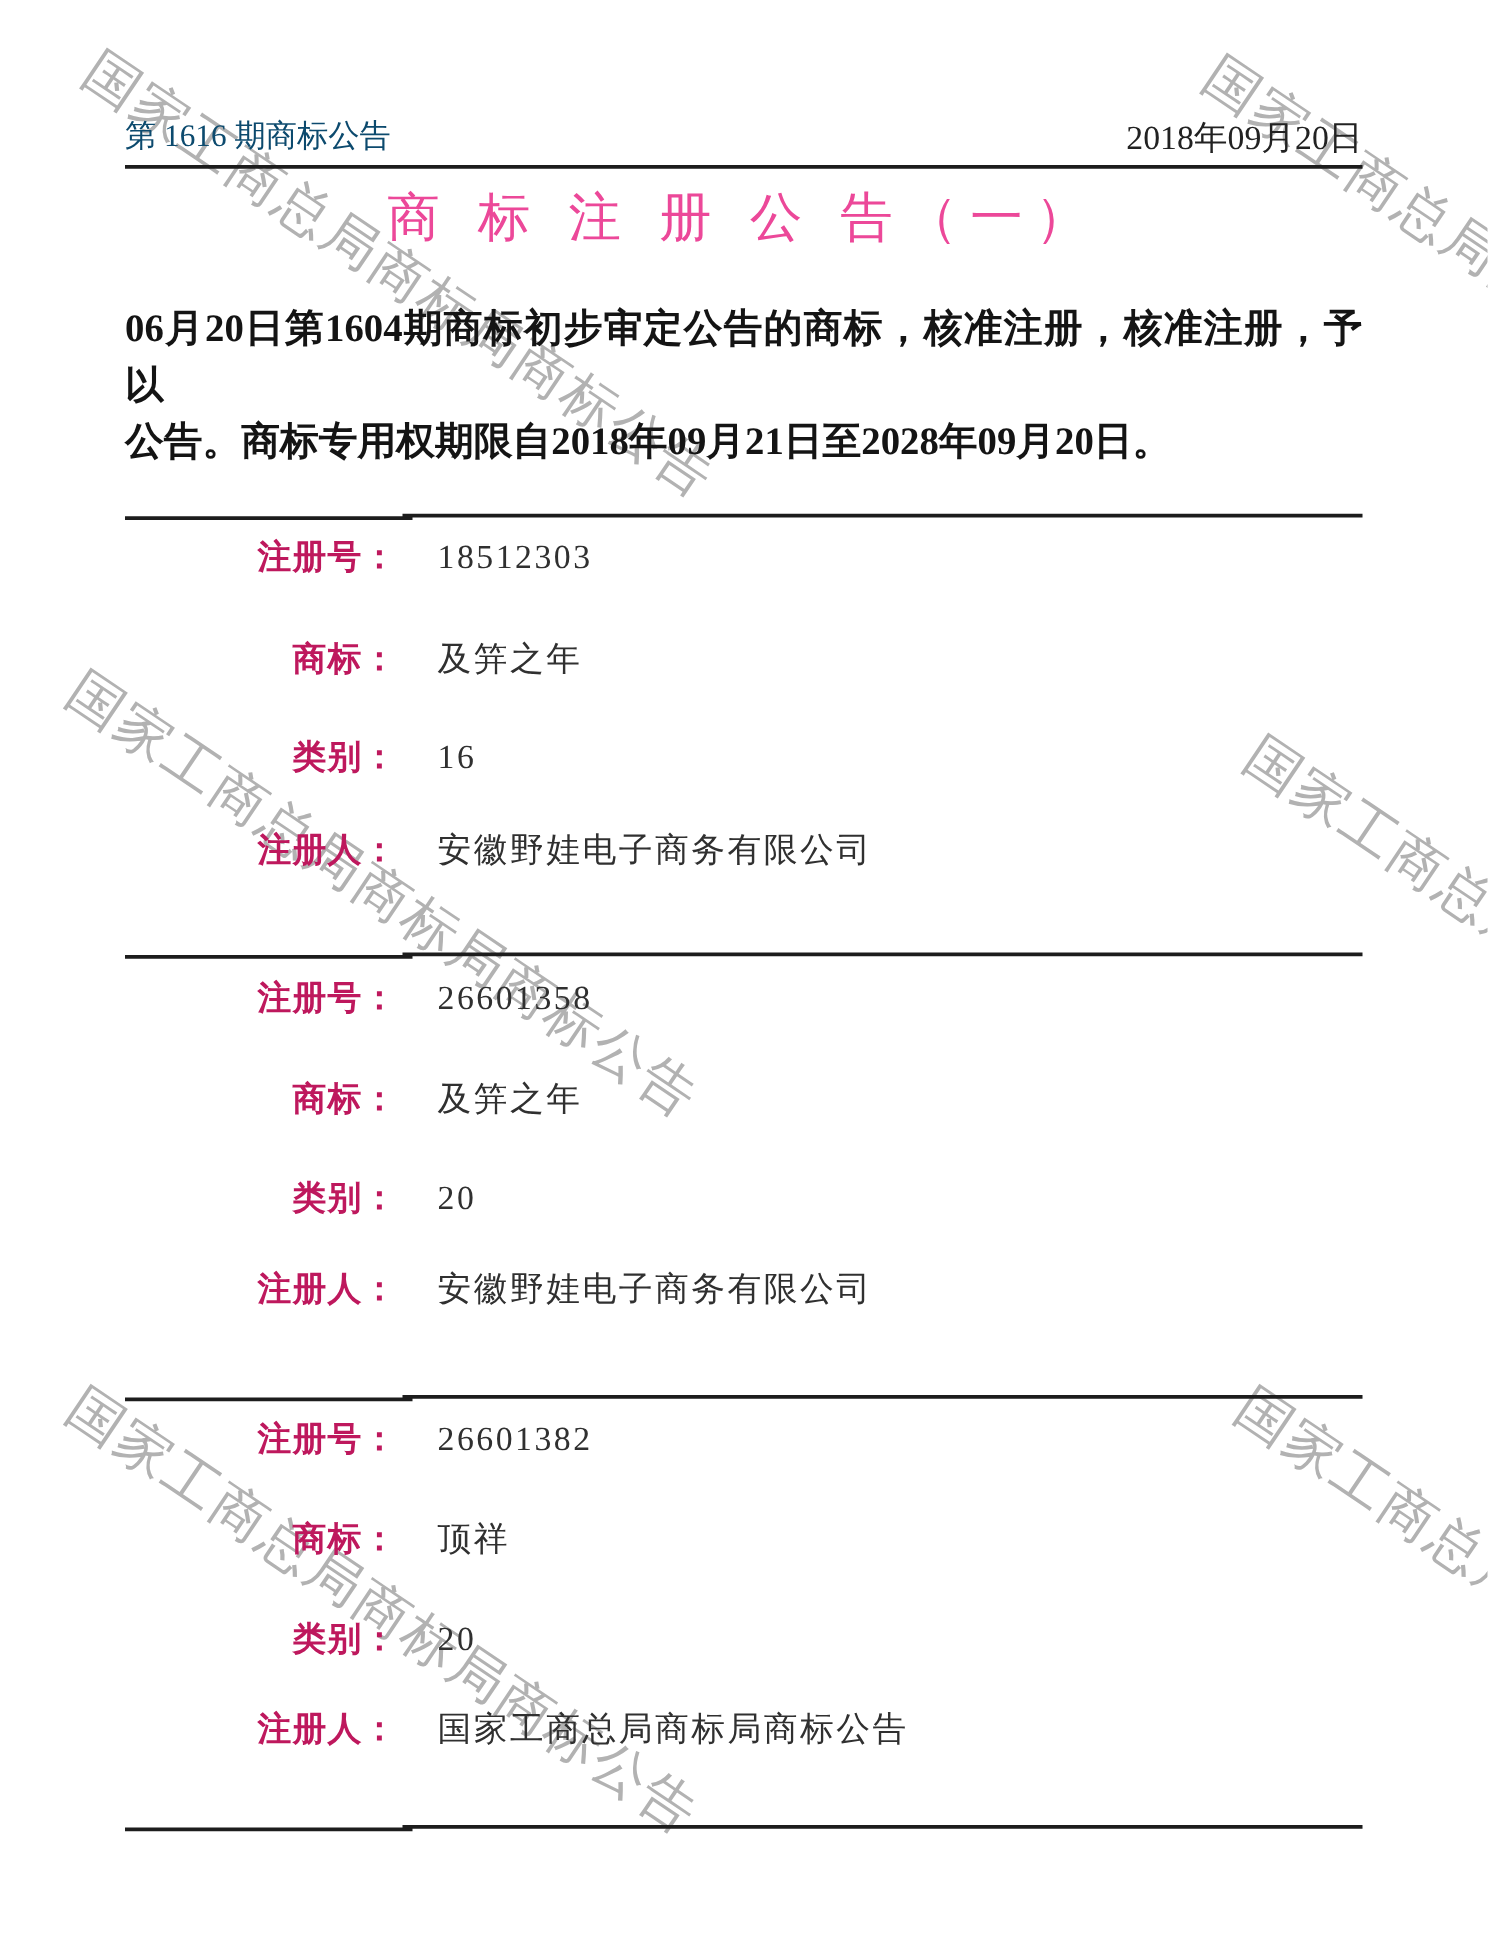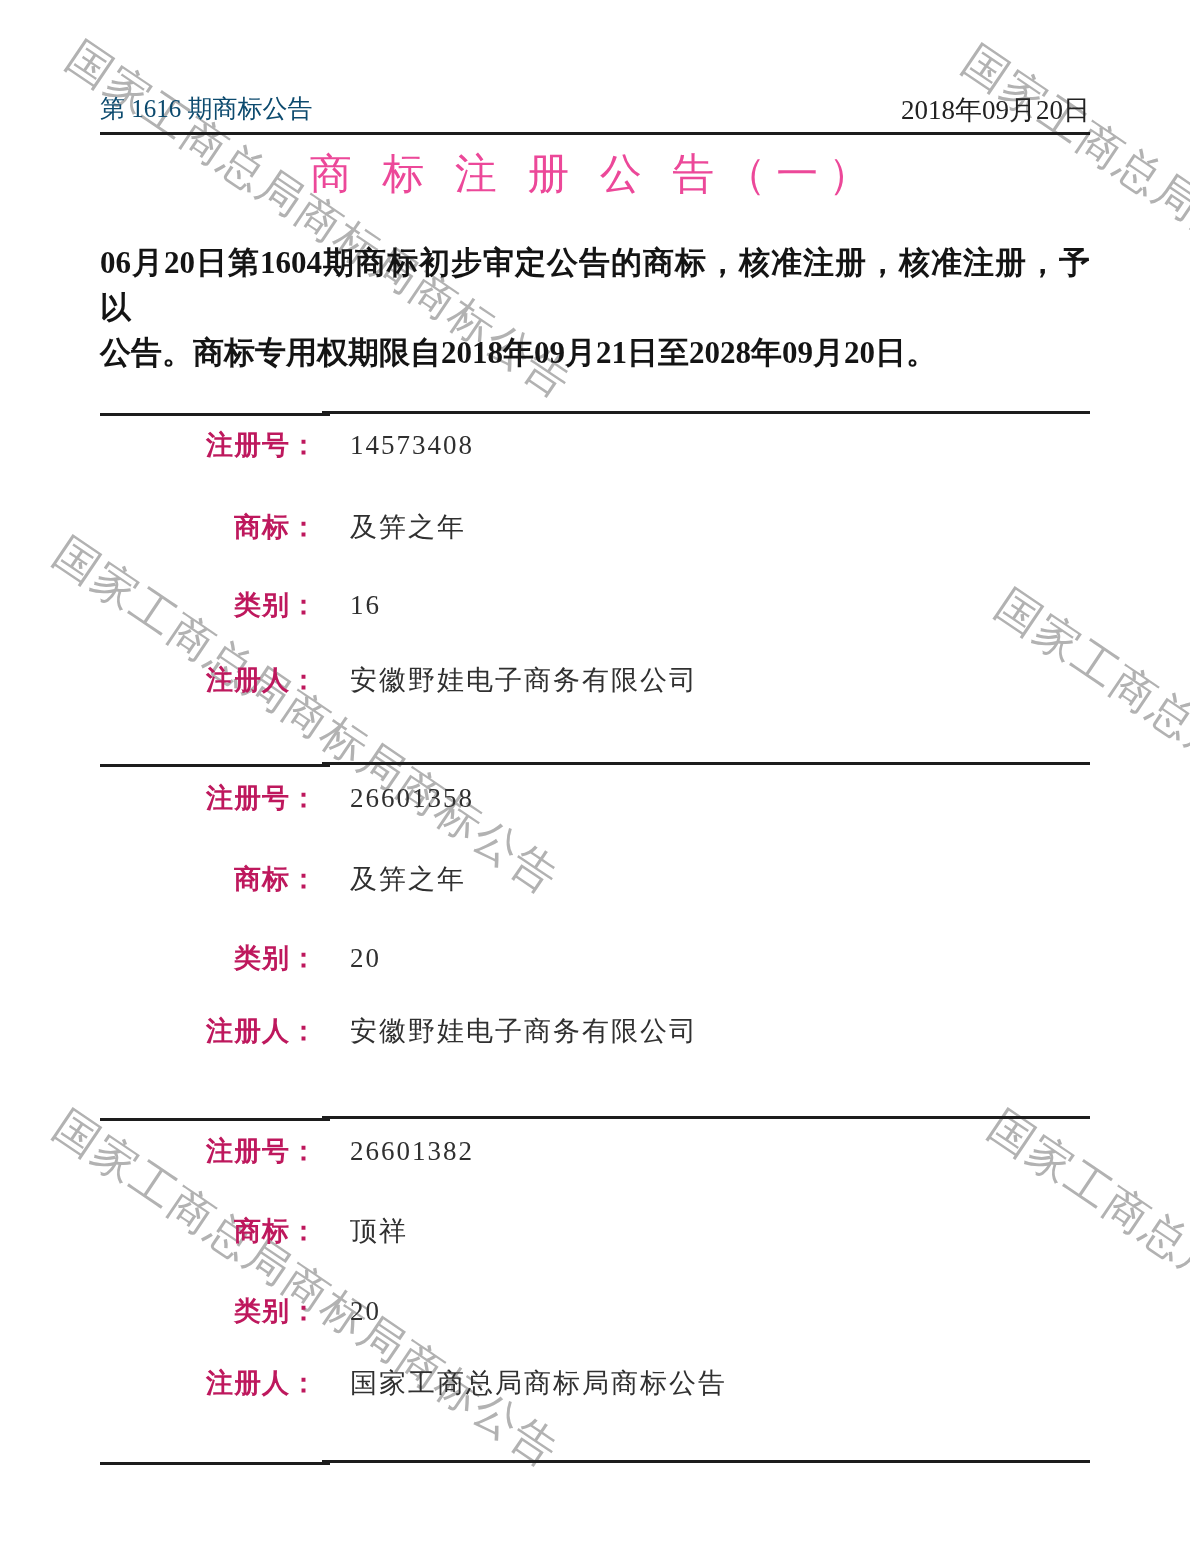--- a/index.html
+++ b/index.html
@@ -92,21 +92,21 @@
   <div class="dseg r d1r"></div>
   <div class="dseg l d2l"></div>
   <div class="dseg r d2r"></div>
   <div class="dseg l d3l"></div>
   <div class="dseg r d3r"></div>
   <div class="dseg l d4l"></div>
   <div class="dseg r d4r"></div>
 
   <div class="frow r1a">
     <span class="lbl">注册号：</span>
-    <span class="val">14573408</span>
+    <span class="val">18512303</span>
   </div>
   <div class="frow r1b">
     <span class="lbl">商标：</span>
     <span class="val">及笄之年</span>
   </div>
   <div class="frow r1c">
     <span class="lbl">类别：</span>
     <span class="val">16</span>
   </div>
   <div class="frow r1d">

